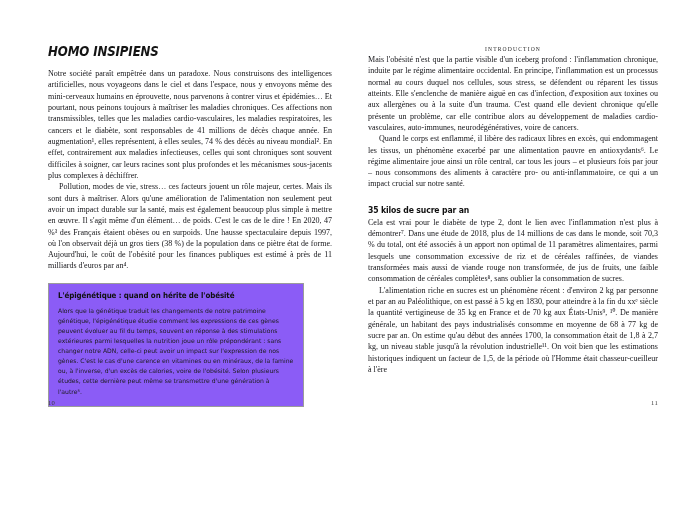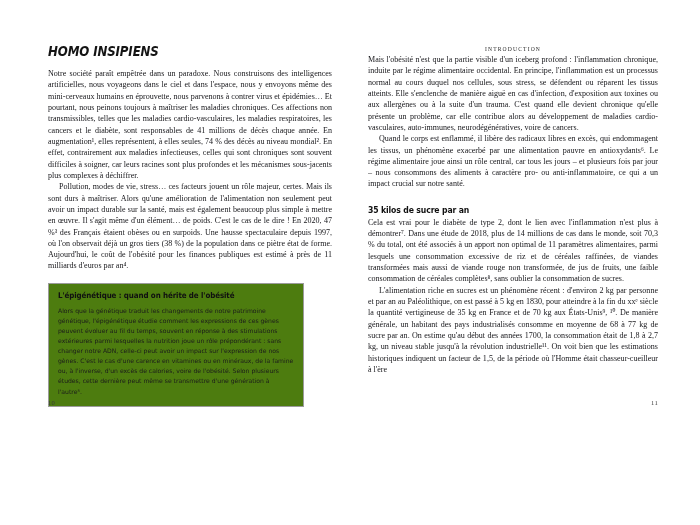--- a/index.html
+++ b/index.html
@@ -77,21 +77,21 @@
   p.body + p.body { text-indent: 11px; }
   p.body.noindent { text-indent: 0; }
 
   
   .sidebox {
     border: 1px solid #9b9b9b;
     box-sizing: border-box;
     margin-top: 11px;
     padding: 7px 9px 9px 9px;
     width: 256px;
-    background: #4d7c0f;
+    background: #8b5cf6;
   }
   .sidebox-title {
     font-family: "DejaVu Sans", sans-serif;
     font-weight: bold;
     font-size: 7.9px;
     color: #101010;
     margin: 0 0 6px 0;
     transform: scaleX(0.9);
     transform-origin: left center;
     white-space: nowrap;

